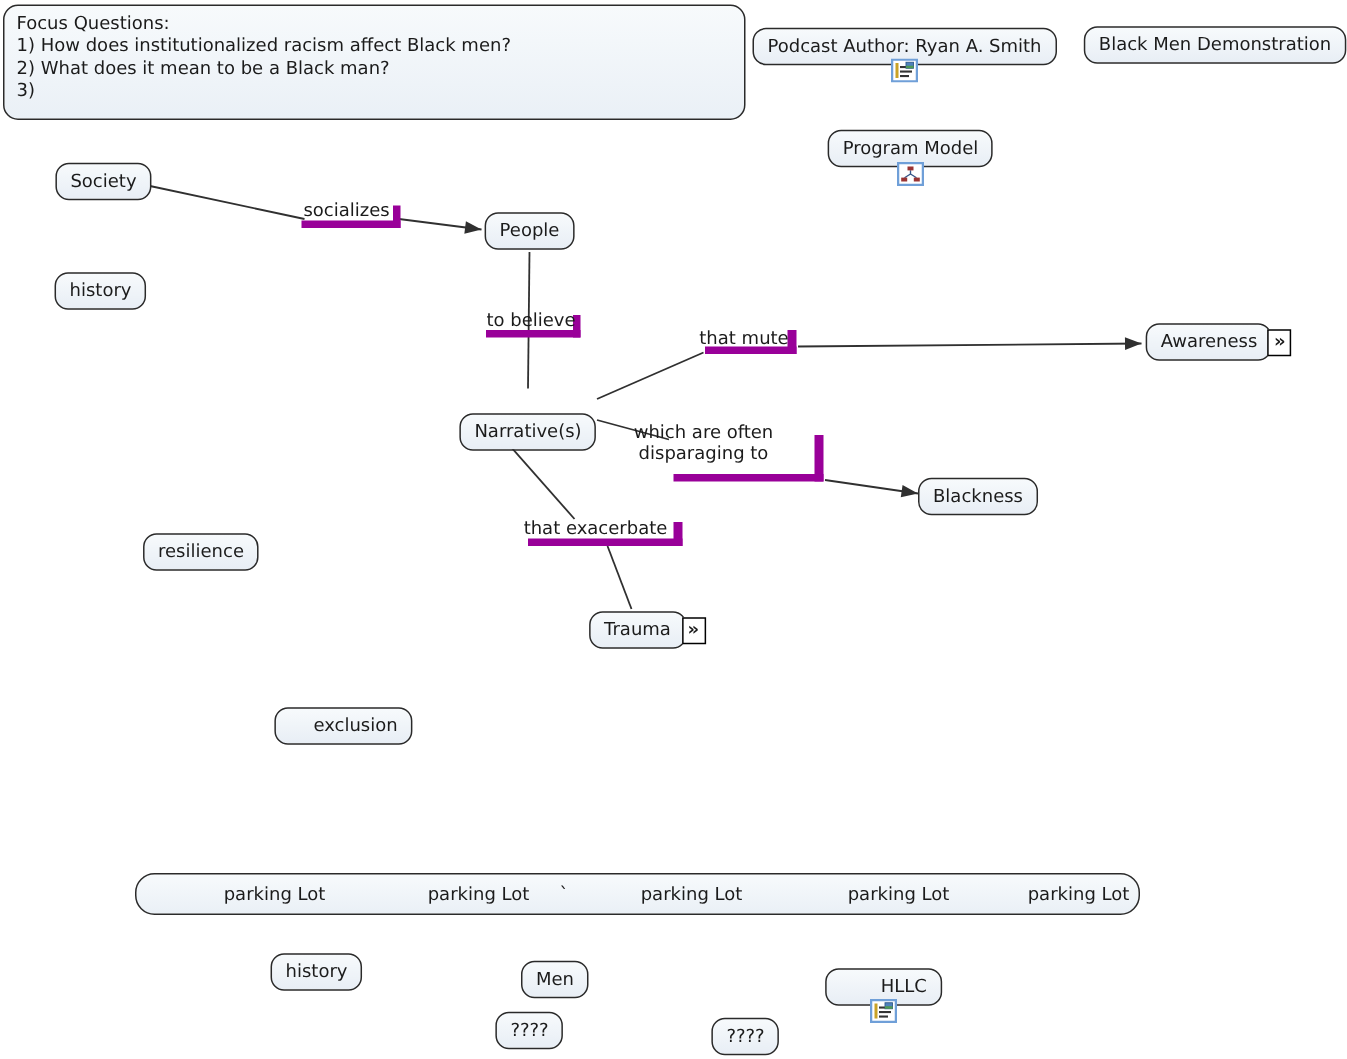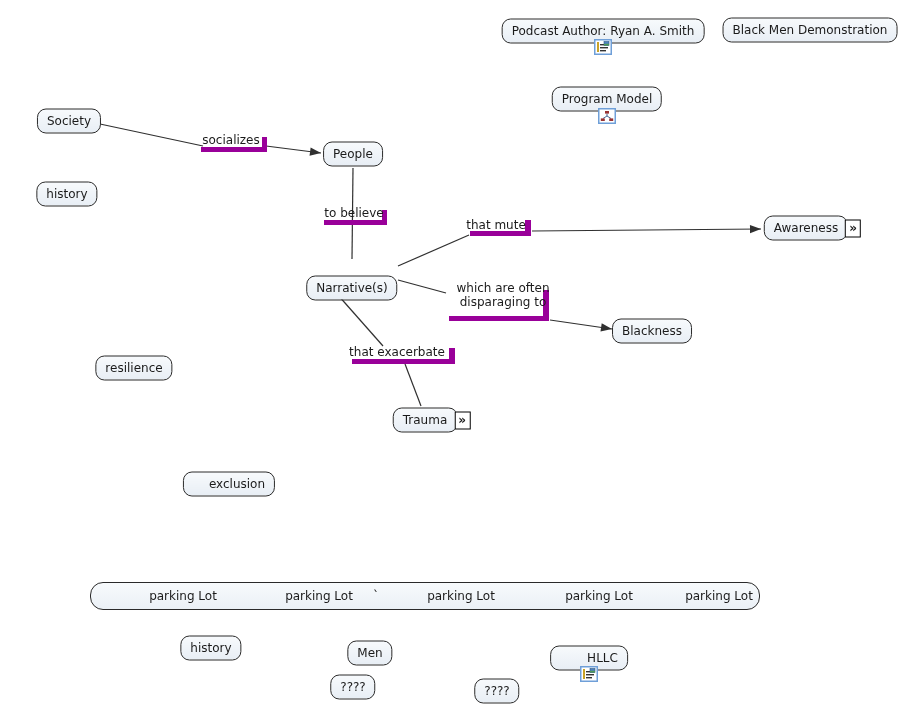--- a/index.html
+++ b/index.html
@@ -58,31 +58,37 @@
       <rect x="262" y="137" width="5" height="15" fill="#990099"></rect>
       <rect x="324" y="220" width="63" height="5" fill="#990099"></rect>
       <rect x="382" y="210" width="5" height="15" fill="#990099"></rect>
       <rect x="470" y="231" width="61" height="5" fill="#990099"></rect>
       <rect x="525" y="220" width="6" height="16" fill="#990099"></rect>
       <rect x="543" y="290" width="6" height="31" fill="#990099"></rect>
       <rect x="449" y="316" width="100" height="5" fill="#990099"></rect>
       <rect x="352" y="359" width="103" height="5" fill="#990099"></rect>
       <rect x="449" y="348" width="6" height="16" fill="#990099"></rect>
     </svg>
+  <div id="focus-box" style="left: 2px; top: 3px; width: 477px; height: 67px;">
+      <div>Focus Questions:</div>
+      <div>1) How does institutionalized racism affect Black men?</div>
+      <div>2) What does it mean to be a Black man?</div>
+      <div>3)</div>
+    </div>
   <div id="labels-layer">
       <div class="link-label" style="left: 231px; top: 140px;">
         <div>socializes</div>
       </div>
       <div class="link-label" style="left: 354px; top: 213px;">
         <div>to believe</div>
       </div>
       <div class="link-label" style="left: 496px; top: 225px;">
         <div>that mute</div>
       </div>
-      <div class="link-label" style="left: 503px; top: 295px;">
+      <div class="link-label" style="left: 469px; top: 295px;">
         <div>which are often</div>
         <div>disparaging to</div>
       </div>
       <div class="link-label" style="left: 397px; top: 352px;">
         <div>that exacerbate</div>
       </div>
     </div>
   <div id="nodes-layer">
       <div class="node" style="left: 603px; top: 31px;"><span>Podcast Author: Ryan A. Smith</span></div>
       <div class="node" style="left: 810px; top: 30px;"><span>Black Men Demonstration</span></div>

